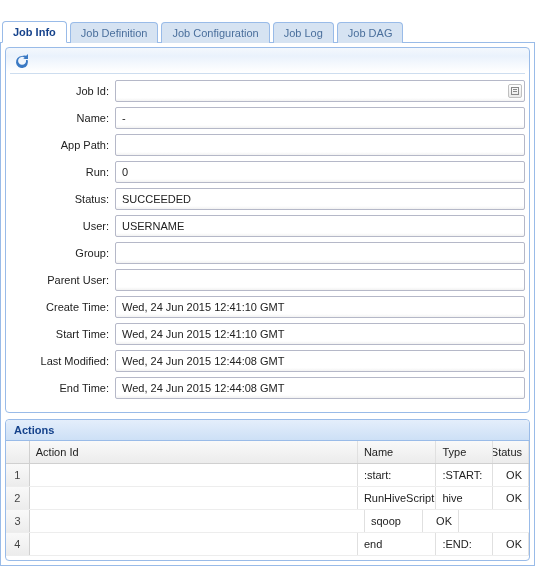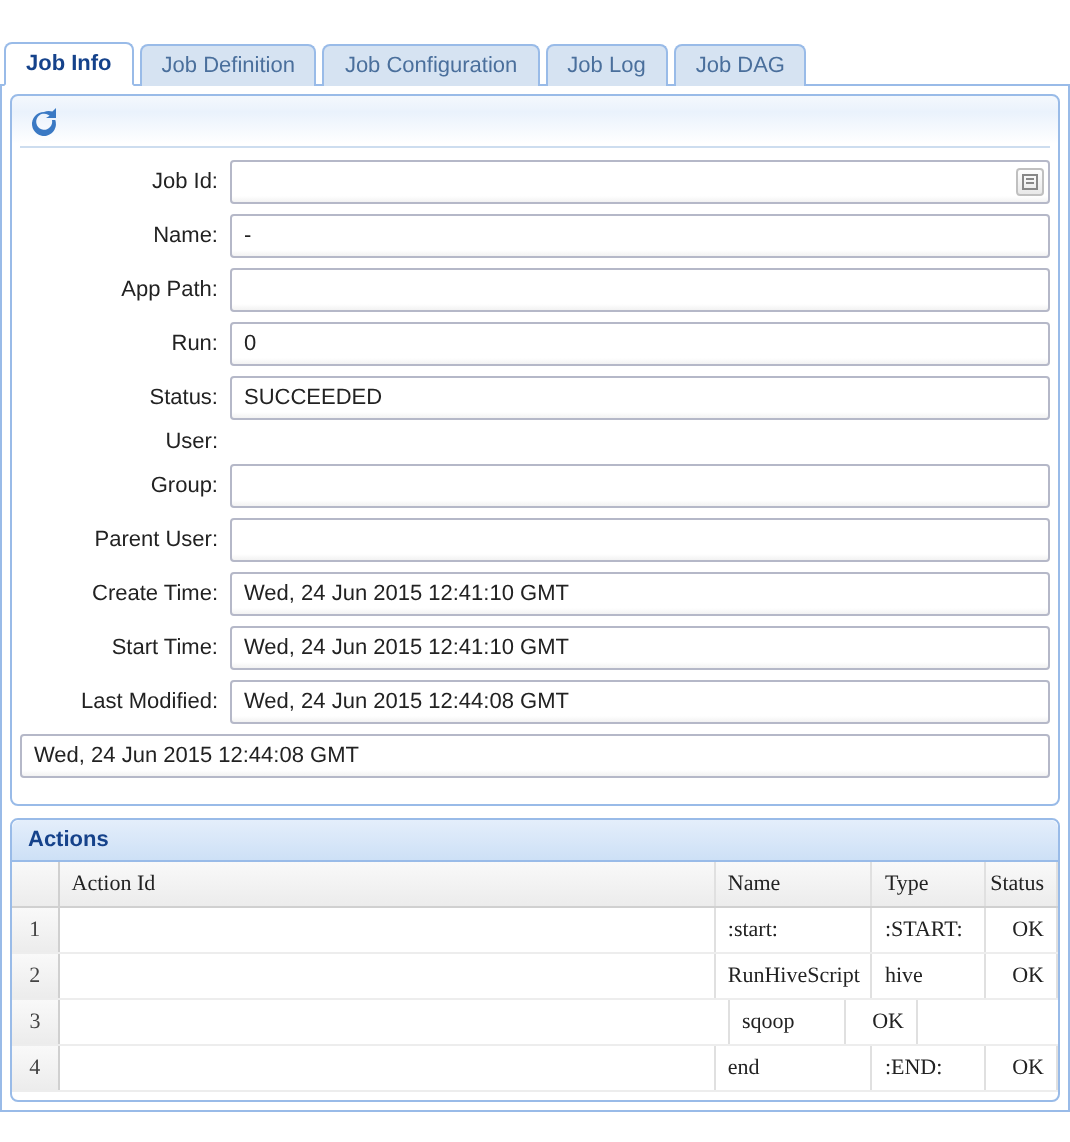--- a/index.html
+++ b/index.html
@@ -117,21 +117,20 @@
     background: linear-gradient(#e4eefb,#cde0f6);
     color: #15428B;
     font-weight: bold;
     font-size: 11px;
     padding: 4px 8px;
     border-bottom: 1px solid #99bbe8;
     border-radius: 4px 4px 0 0;
   }
   .grid {
     width: 100%;
-    font-family: Liberation Serif, serif;
   }
   .grid-head-row, .grid-row {
     display: flex;
     background: #fff;
   }
   .grid-head-row {
     background: linear-gradient(#f9f9f9,#ececec);
     border-bottom: 1px solid #d0d0d0;
   }
   .gh, .gc {
@@ -209,20 +208,23 @@
           </div>
         </div>
         <div class="form-row">
           <div class="form-label">Status:</div>
           <div class="form-field">
             <span>SUCCEEDED</span>
           </div>
         </div>
         <div class="form-row">
           <div class="form-label">User:</div>
+          <div class="form-field">
+            <span>USERNAME</span>
+          </div>
         </div>
         <div class="form-row">
           <div class="form-label">Group:</div>
           <div class="form-field">
             <span></span>
           </div>
         </div>
         <div class="form-row">
           <div class="form-label">Parent User:</div>
           <div class="form-field">
@@ -241,20 +243,21 @@
             <span>Wed, 24 Jun 2015 12:41:10 GMT</span>
           </div>
         </div>
         <div class="form-row">
           <div class="form-label">Last Modified:</div>
           <div class="form-field">
             <span>Wed, 24 Jun 2015 12:44:08 GMT</span>
           </div>
         </div>
         <div class="form-row">
+          <div class="form-label">End Time:</div>
           <div class="form-field">
             <span>Wed, 24 Jun 2015 12:44:08 GMT</span>
           </div>
         </div>
       </div>
   </div>
 
   <div class="actions-panel">
     <div class="actions-header">Actions</div>
     <div class="grid">

